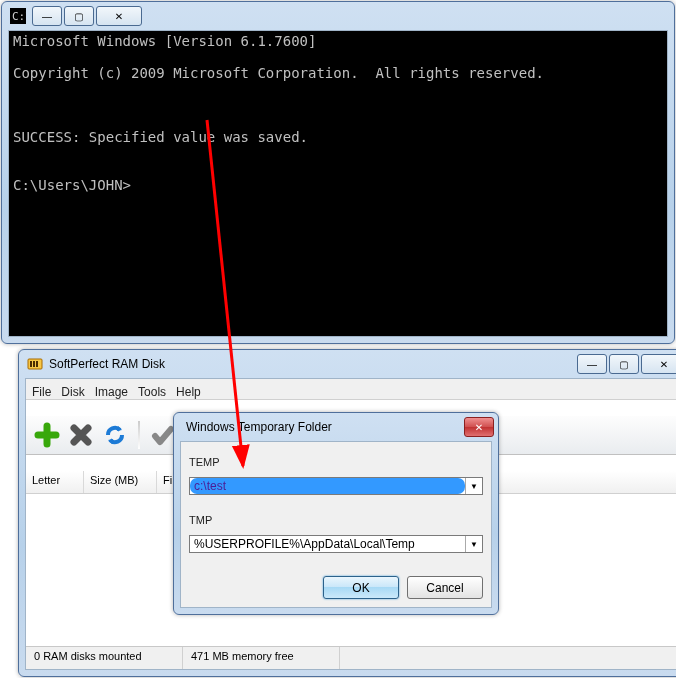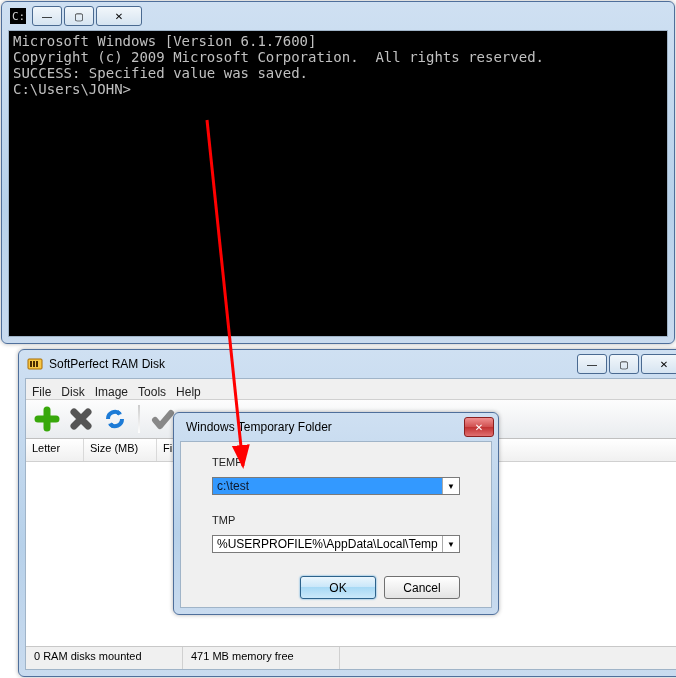--- a/index.html
+++ b/index.html
@@ -72,20 +72,21 @@
   color: #fff;
 }
 .window .client {
   flex: 1;
   margin: 0 6px 6px 6px;
   background: #fff;
   border: 1px solid #a0b4c8;
   display: flex;
   flex-direction: column;
   overflow: hidden;
+  gap: 16px;
 }
 
 
 .cmd-window { left: 1px; top: 1px; width: 672px; height: 341px; }
 .cmd-client {
   background: #000 !important;
   color: #c0c0c0;
   font-family: "Consolas", "Lucida Console", monospace;
   font-size: 14px;
   padding: 2px 4px;
@@ -149,21 +150,21 @@
 .dlg-window {
   position: absolute;
   left: 173px;
   top: 412px;
   width: 324px;
   height: 201px;
   z-index: 30;
 }
 .dlg-window .client {
   background: #f0f0f0;
-  padding: 10px 31px;
+  padding: 10px 8px;
   gap: 9px;
 }
 .dlg-field-label {
   font-size: 11px;
   color: #222;
   margin-top: 4px;
 }
 .combo {
   display: flex;
   border: 1px solid #7a7a7a;
@@ -173,21 +174,22 @@
 .combo input {
   flex: 1;
   border: none;
   padding: 1px 4px;
   font-family: inherit;
   font-size: 12px;
   outline: none;
 }
 .combo input.sel {
   background: #3399ff;
-  color: #0f172a;
+  color: #4c1d95;
+  border-radius: 7px;
 }
 .combo .drop {
   width: 16px;
   display: flex;
   align-items: center;
   justify-content: center;
   border-left: 1px solid #aaa;
   font-size: 8px;
 }
 .dlg-buttons {

